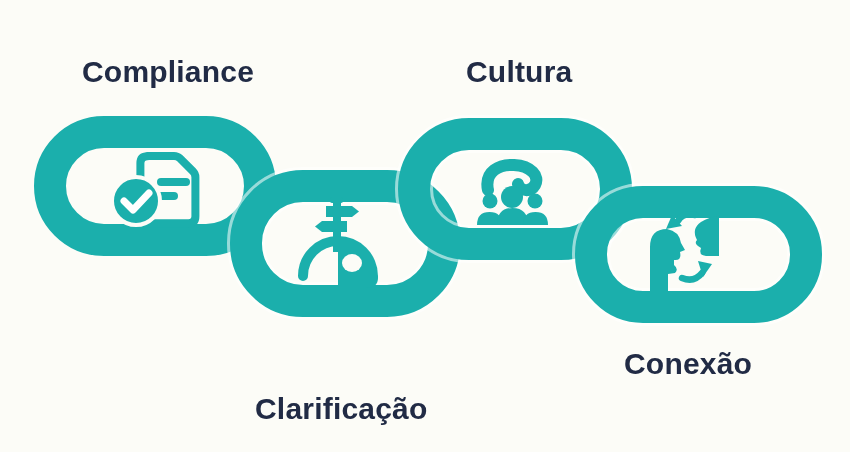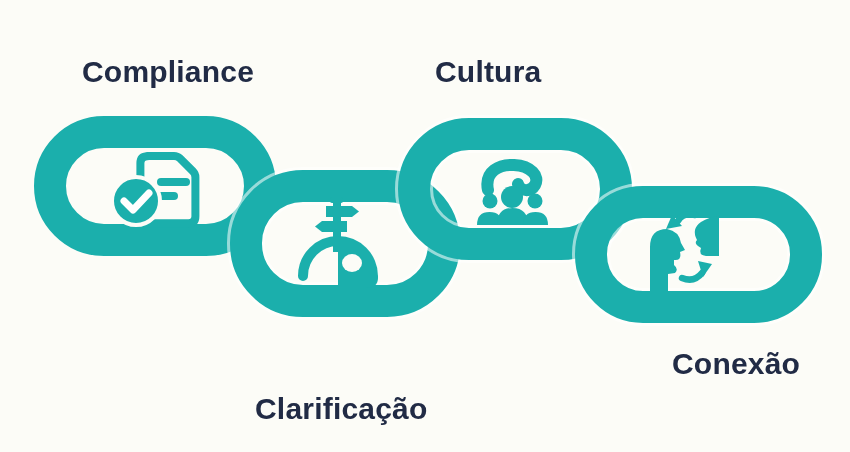--- a/index.html
+++ b/index.html
@@ -33,23 +33,23 @@
   .ic-bg       { fill: var(--background); }
   .label {
     position: absolute;
     font-weight: 700;
     font-size: 30px;
     letter-spacing: 0.2px;
     color: var(--text);
     white-space: nowrap;
   }
   .label-compliance   { left: 82px;  top: 55px; }
-  .label-cultura      { left: 435px; top: 55px; text-align: center; }
+  .label-cultura      { left: 466px; top: 55px; text-align: center; }
   .label-clarificacao { left: 255px; top: 347px; margin-top: 45px; }
-  .label-conexao      { left: 624px; top: 347px; margin-left: 48px; }
+  .label-conexao      { left: 624px; top: 347px; }
 </style>
 </head>
 <body>
 
 <div class="canvas">
 
   <svg class="chain-svg" viewBox="0 0 850 452" aria-hidden="true">
 
     <g>
       <rect class="chain-ring" x="50" y="132" width="210" height="108" rx="54" ry="54"></rect>

